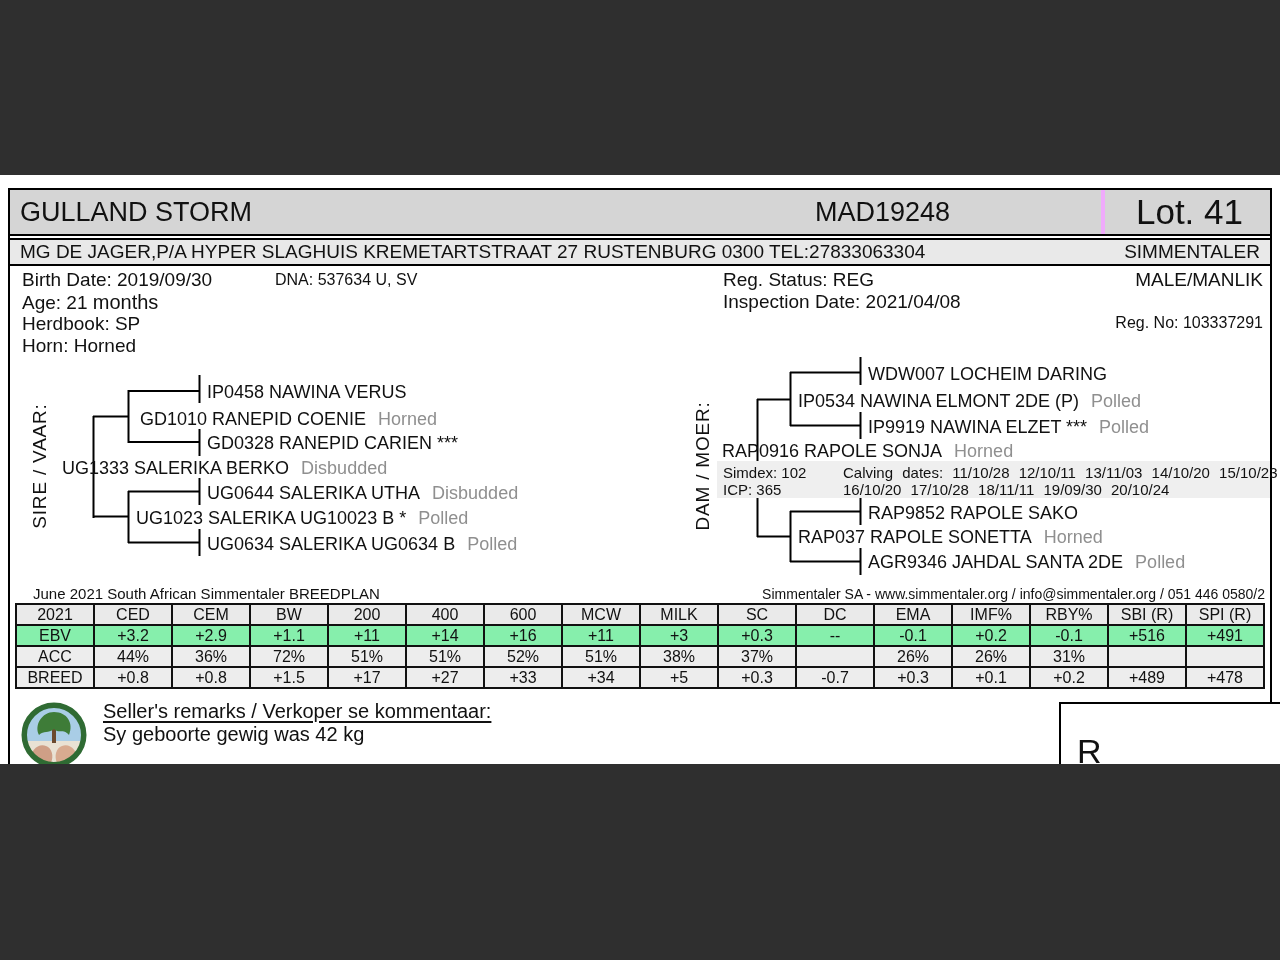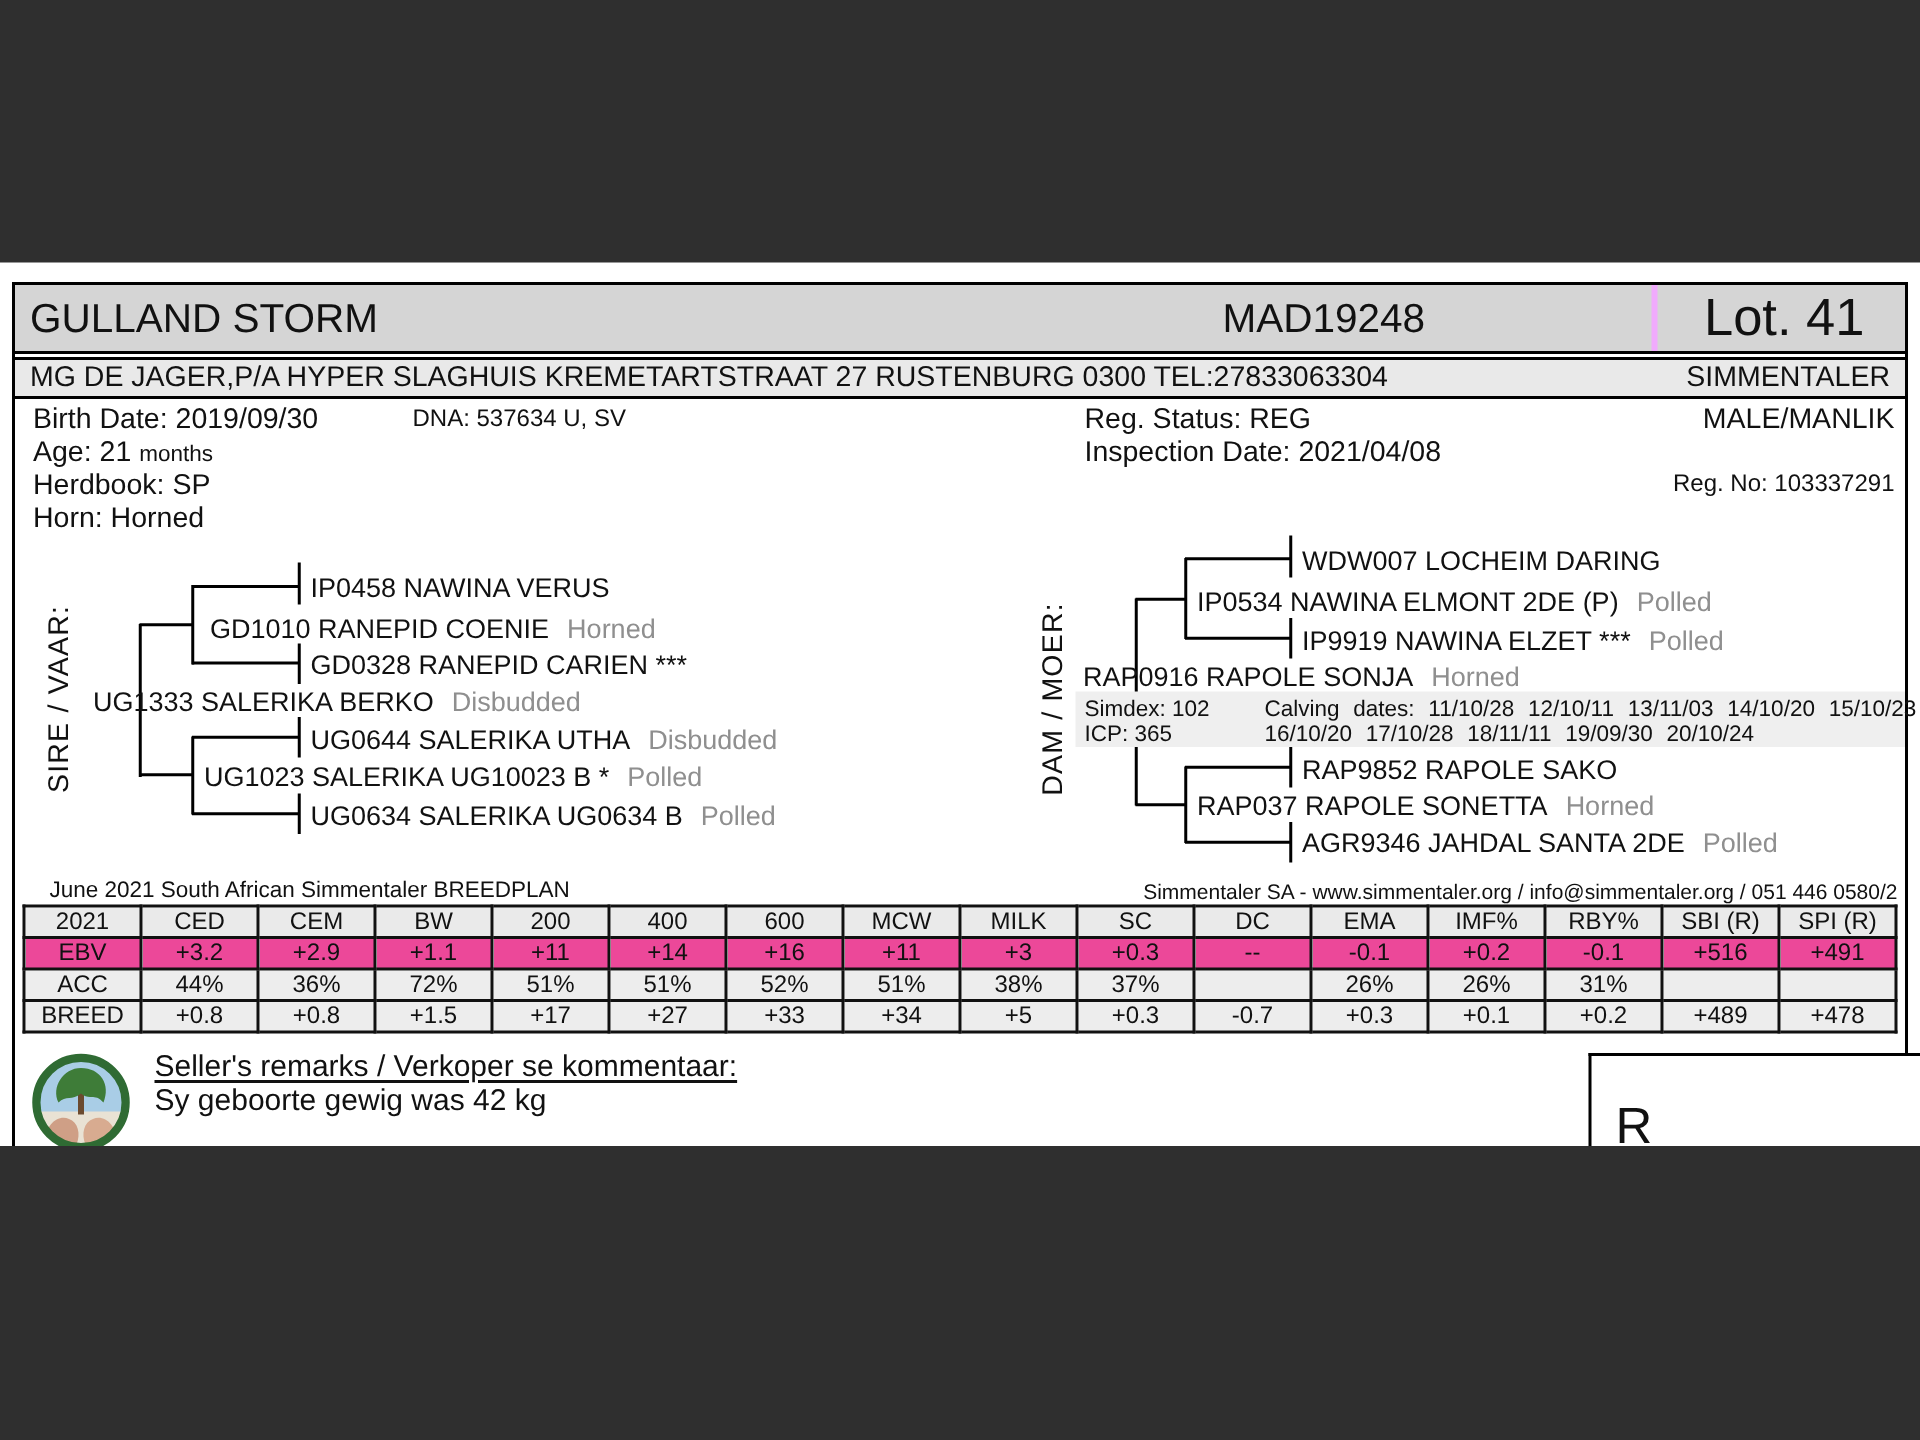--- a/index.html
+++ b/index.html
@@ -14,36 +14,36 @@
         border:2px solid #000;box-sizing:border-box;}
   #bar2{position:absolute;left:8px;top:238px;width:1264px;height:27px;background:#e9e9e9;
         border:2px solid #000;box-sizing:border-box;display:flex;justify-content:space-between;
         align-items:center;padding:12px 10px;font-size:19px;}
   .t-name{left:20px;top:190px;height:44px;line-height:44px;font-size:27px;}
   .t-id{left:815px;top:190px;height:44px;line-height:44px;font-size:27px;}
   .t-lot{left:1101px;top:190px;width:169px;height:44px;line-height:44px;font-size:35px;
          text-align:center;border-left:4px solid #f0abfc;}
   .info{font-size:19px;}
   .info-sm{font-size:16px;}
-  .unit{font-size:15px;}
+  .unit{font-size:20px;}
   .vlabel{position:absolute;transform:translate(-50%,-50%) rotate(-90deg);
           font-size:19px;letter-spacing:0.8px;white-space:nowrap;}
   .pnode{position:absolute;white-space:nowrap;font-size:18px;line-height:20px;}
   .phorn{color:#8f8f8f;margin-left:12px;}
   #dam-stats{position:absolute;left:717px;top:461px;width:553px;height:37px;background:#efefef;
              font-size:15px;}
   #dam-stats .abs{line-height:17px;}
   .cal{word-spacing:5px;}
   .small-line{font-size:15px;}
   #bp-table{position:absolute;left:15px;top:603px;width:1250px;border-collapse:collapse;
             table-layout:fixed;font-size:16px;}
   #bp-table th,#bp-table td{border:2px solid #111;height:19px;text-align:center;
             padding:0;font-weight:normal;overflow:hidden;}
   #bp-table thead th{background:#eaeaea;}
-  tr.row-ebv td{background:#ec4899;}
+  tr.row-ebv td{background:#86efac;}
   tr.row-acc td,tr.row-breed td{background:#ededed;}
   .remark-h{left:103px;top:700px;font-size:20px;text-decoration:underline;text-underline-offset:3px;}
   .remark-t{left:103px;top:723px;font-size:20px;}
   #price-box{position:absolute;left:1059px;top:702px;width:221px;height:84px;background:#fff;
              border-left:2px solid #000;border-top:2px solid #000;box-sizing:border-box;}
   #price-box .r{position:absolute;left:16px;top:28px;font-size:34px;}
   #price-box .line{position:absolute;left:48px;top:66px;width:132px;height:2px;background:#8a8a8a;}
   svg.lines{position:absolute;left:0;top:0;pointer-events:none;}
 </style>
 </head>

